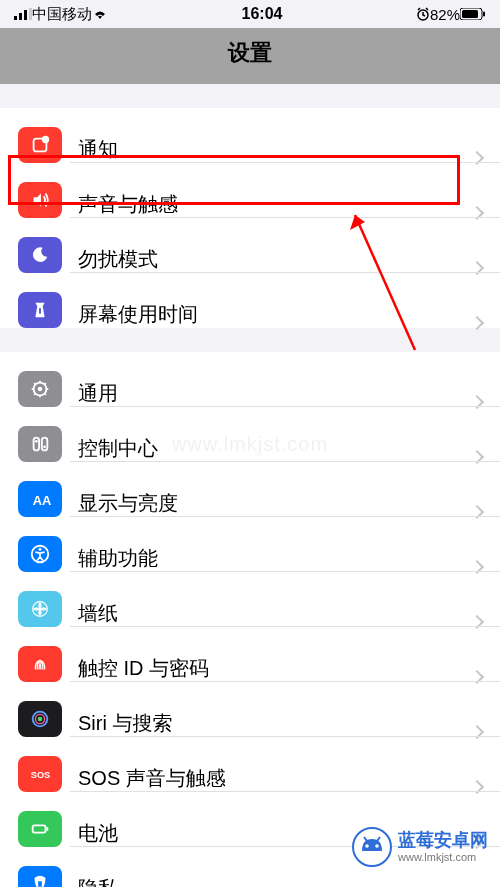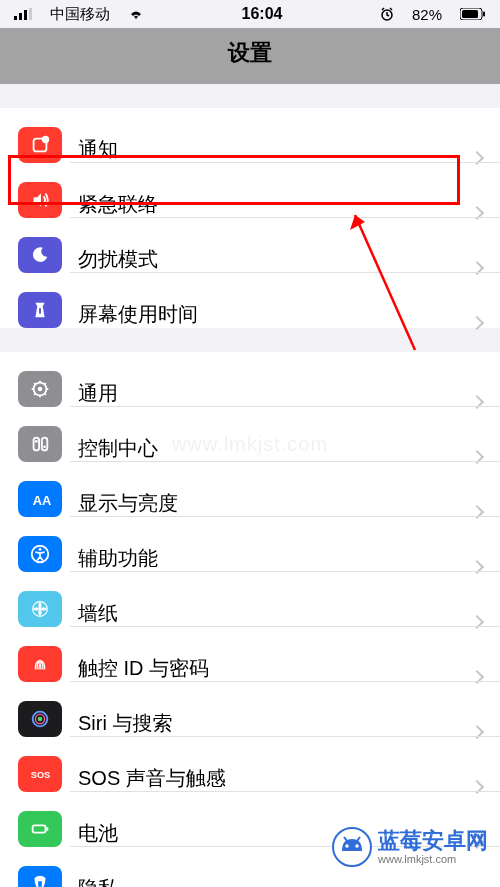--- a/index.html
+++ b/index.html
@@ -14,21 +14,21 @@
   .status-bar {
     height: 28px;
     display: flex;
     align-items: center;
     justify-content: space-between;
     padding: 0 14px;
     font-size: 15px;
     font-weight: 500;
     color: #000;
   }
-  .status-left, .status-right { display: flex; align-items: center; gap: 18px; }
+  .status-left, .status-right { display: flex; align-items: center; gap: 0; }
   .status-center { font-weight: 600; font-size: 16px; }
   .signal-icon, .wifi-icon, .alarm-icon, .battery-icon { display: inline-flex; align-items: center; }
   .nav-header {
     text-align: center;
     font-size: 22px;
     font-weight: 600;
     color: #000;
     padding: 10px 0 16px 0;
     background: #a3a3a3;
   }
@@ -95,21 +95,21 @@
   }
   .android-head {
     width: 40px;
     height: 40px;
   }
   .watermark-text {
     display: flex;
     flex-direction: column;
     line-height: 1.1;
   }
-  .watermark-title { font-size: 22px; font-weight: 700; color: #2f6ed8; }
+  .watermark-title { font-size: 18px; font-weight: 700; color: #2f6ed8; }
   .watermark-url { font-size: 11px; color: #777; }
   .watermark-center {
     position: absolute;
     top: 50%;
     left: 50%;
     transform: translate(-50%, -50%);
     font-size: 20px;
     color: rgba(0,0,0,0.06);
     letter-spacing: 1px;
     pointer-events: none;
@@ -171,21 +171,21 @@
     <div class="row-label">通知</div>
     <div class="chevron"></div>
   </div>
   <div class="row">
     <div class="row-icon" style="background:#ff3b30">
       <svg viewBox="0 0 24 24">
           <path d="M5 9 L9 9 L13 5 L13 19 L9 15 L5 15 Z" fill="#fff"></path>
           <path d="M16 8 Q19 12 16 16 M18 5 Q23 12 18 19" stroke="#fff" stroke-width="2" fill="none"></path>
         </svg>
     </div>
-    <div class="row-label">紧急联络</div>
+    <div class="row-label">声音与触感</div>
     <div class="chevron"></div>
   </div>
   <div class="row">
     <div class="row-icon" style="background:#5856d6">
       <svg viewBox="0 0 24 24">
           <path d="M15 4 A8 8 0 1 0 20 14 A6 6 0 0 1 15 4 Z" fill="#fff"></path>
         </svg>
     </div>
     <div class="row-label">勿扰模式</div>
     <div class="chevron"></div>

